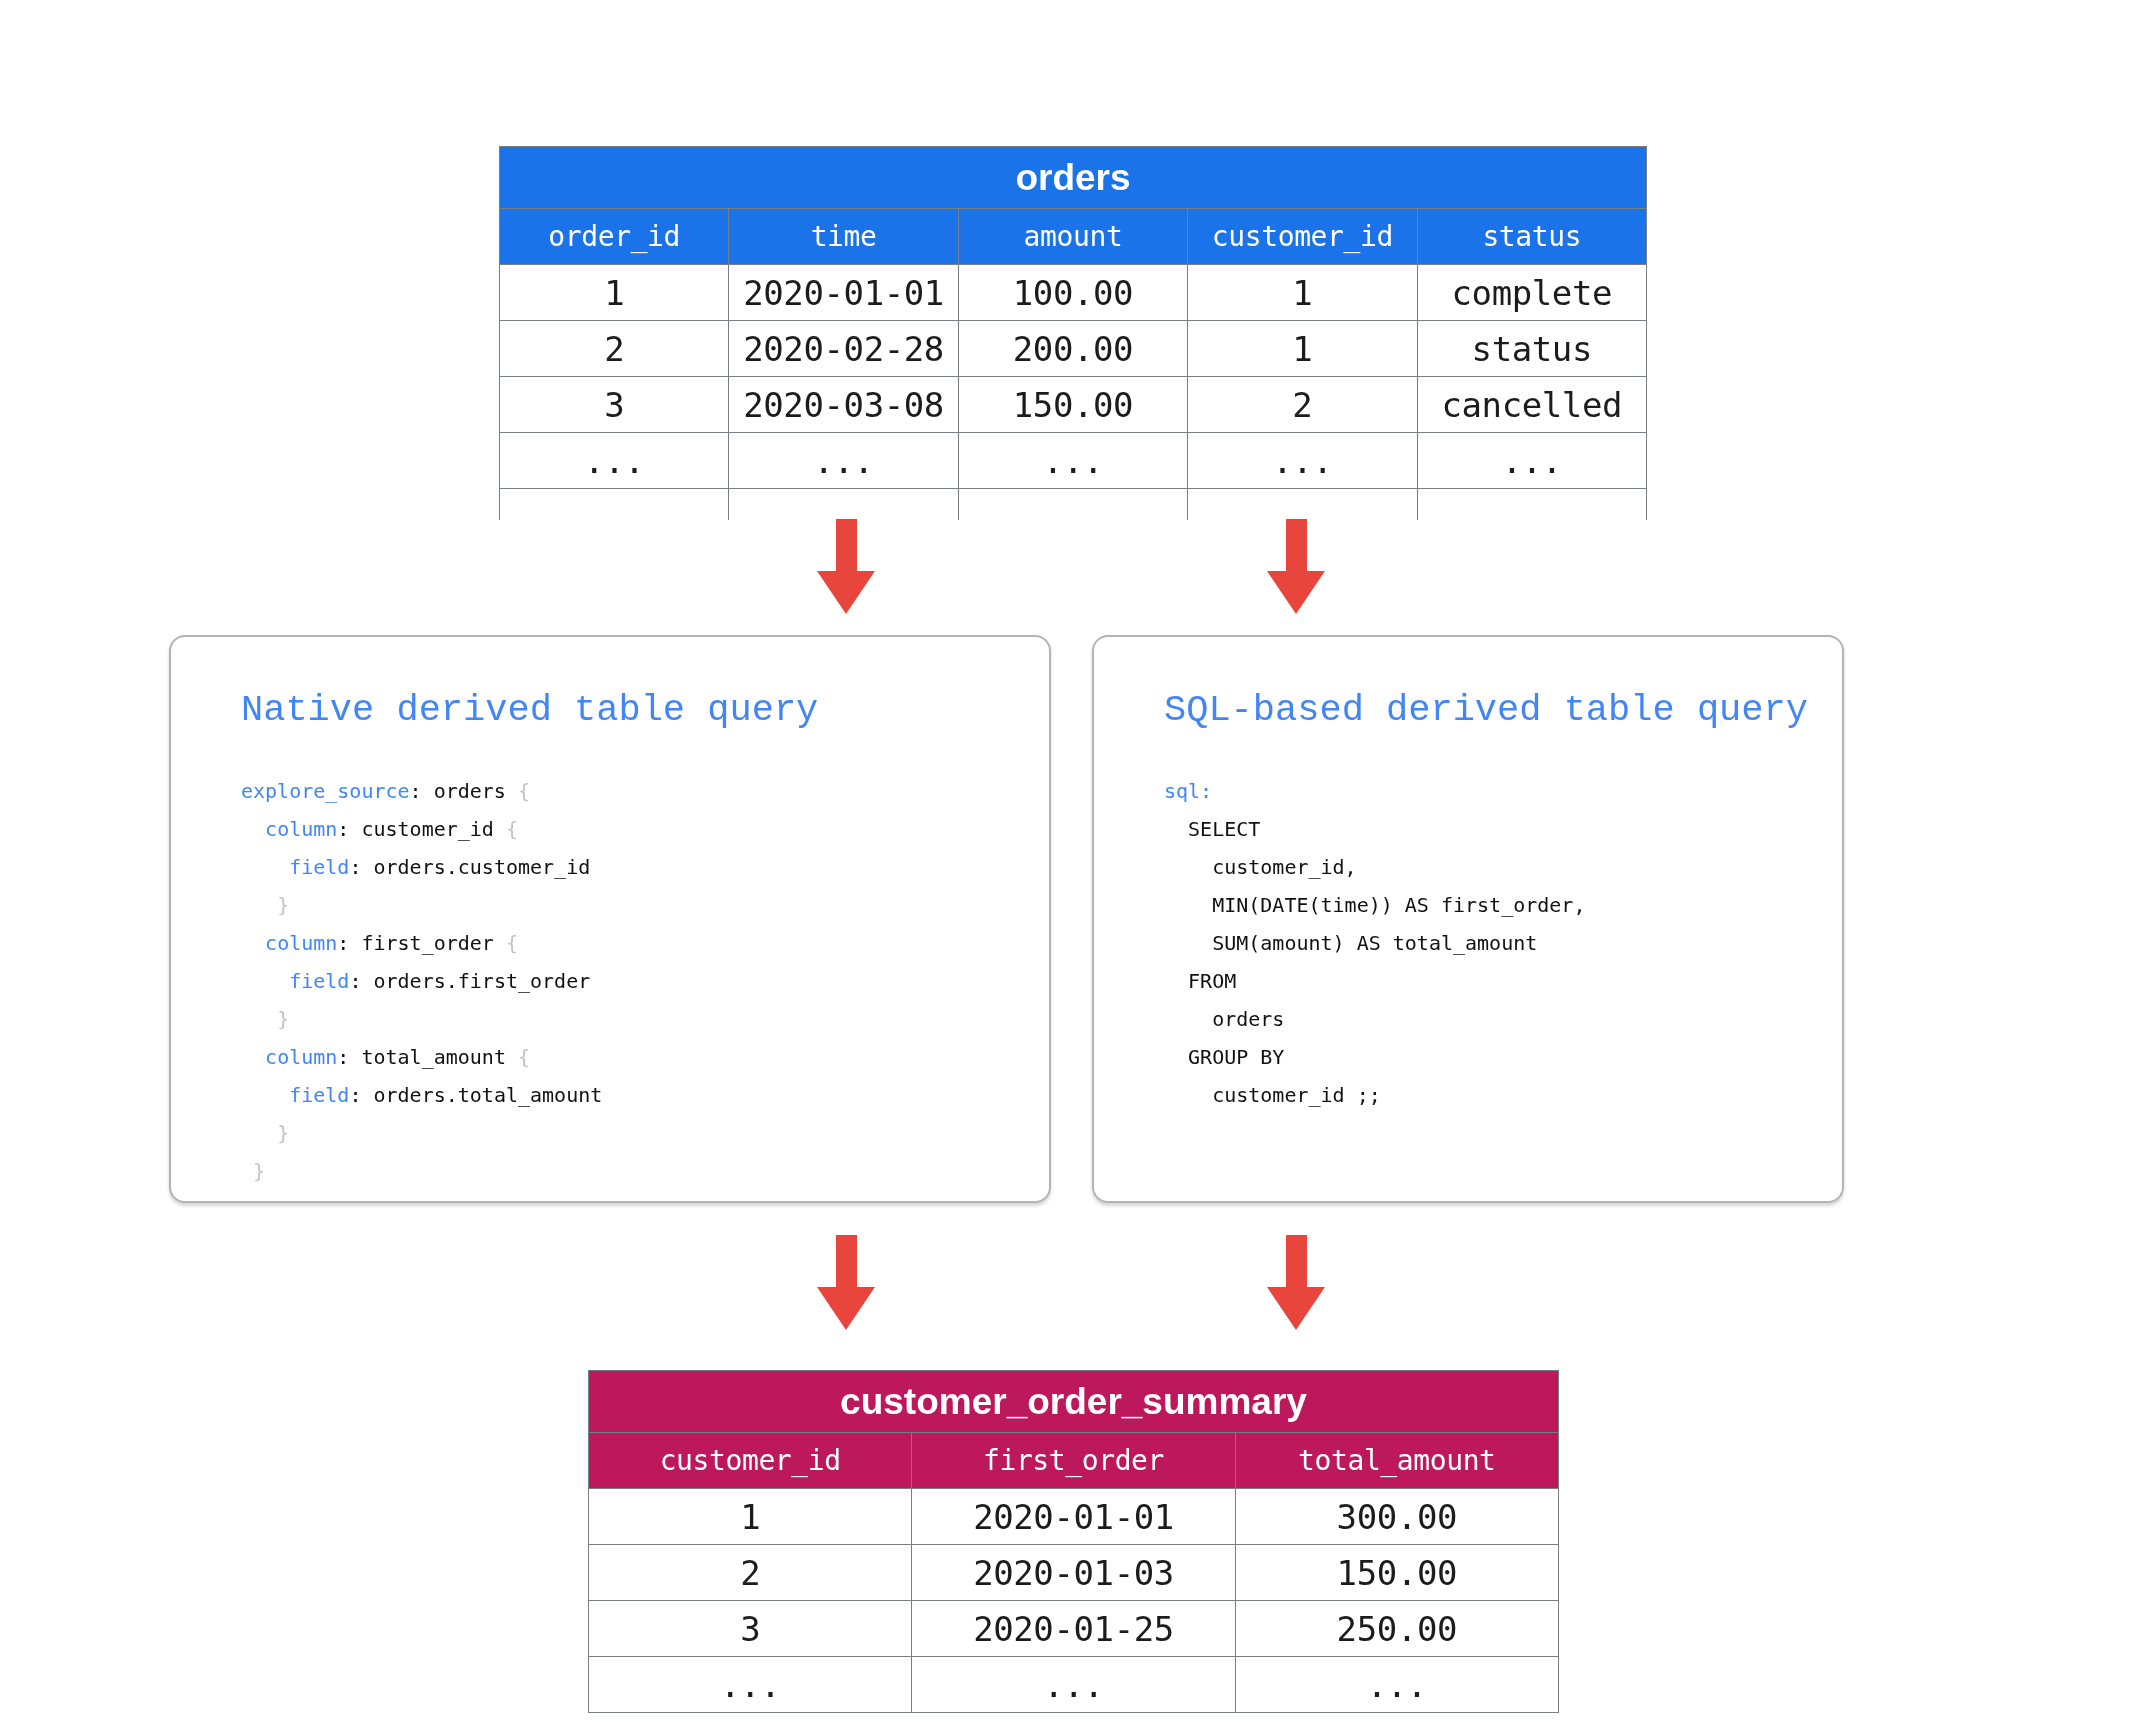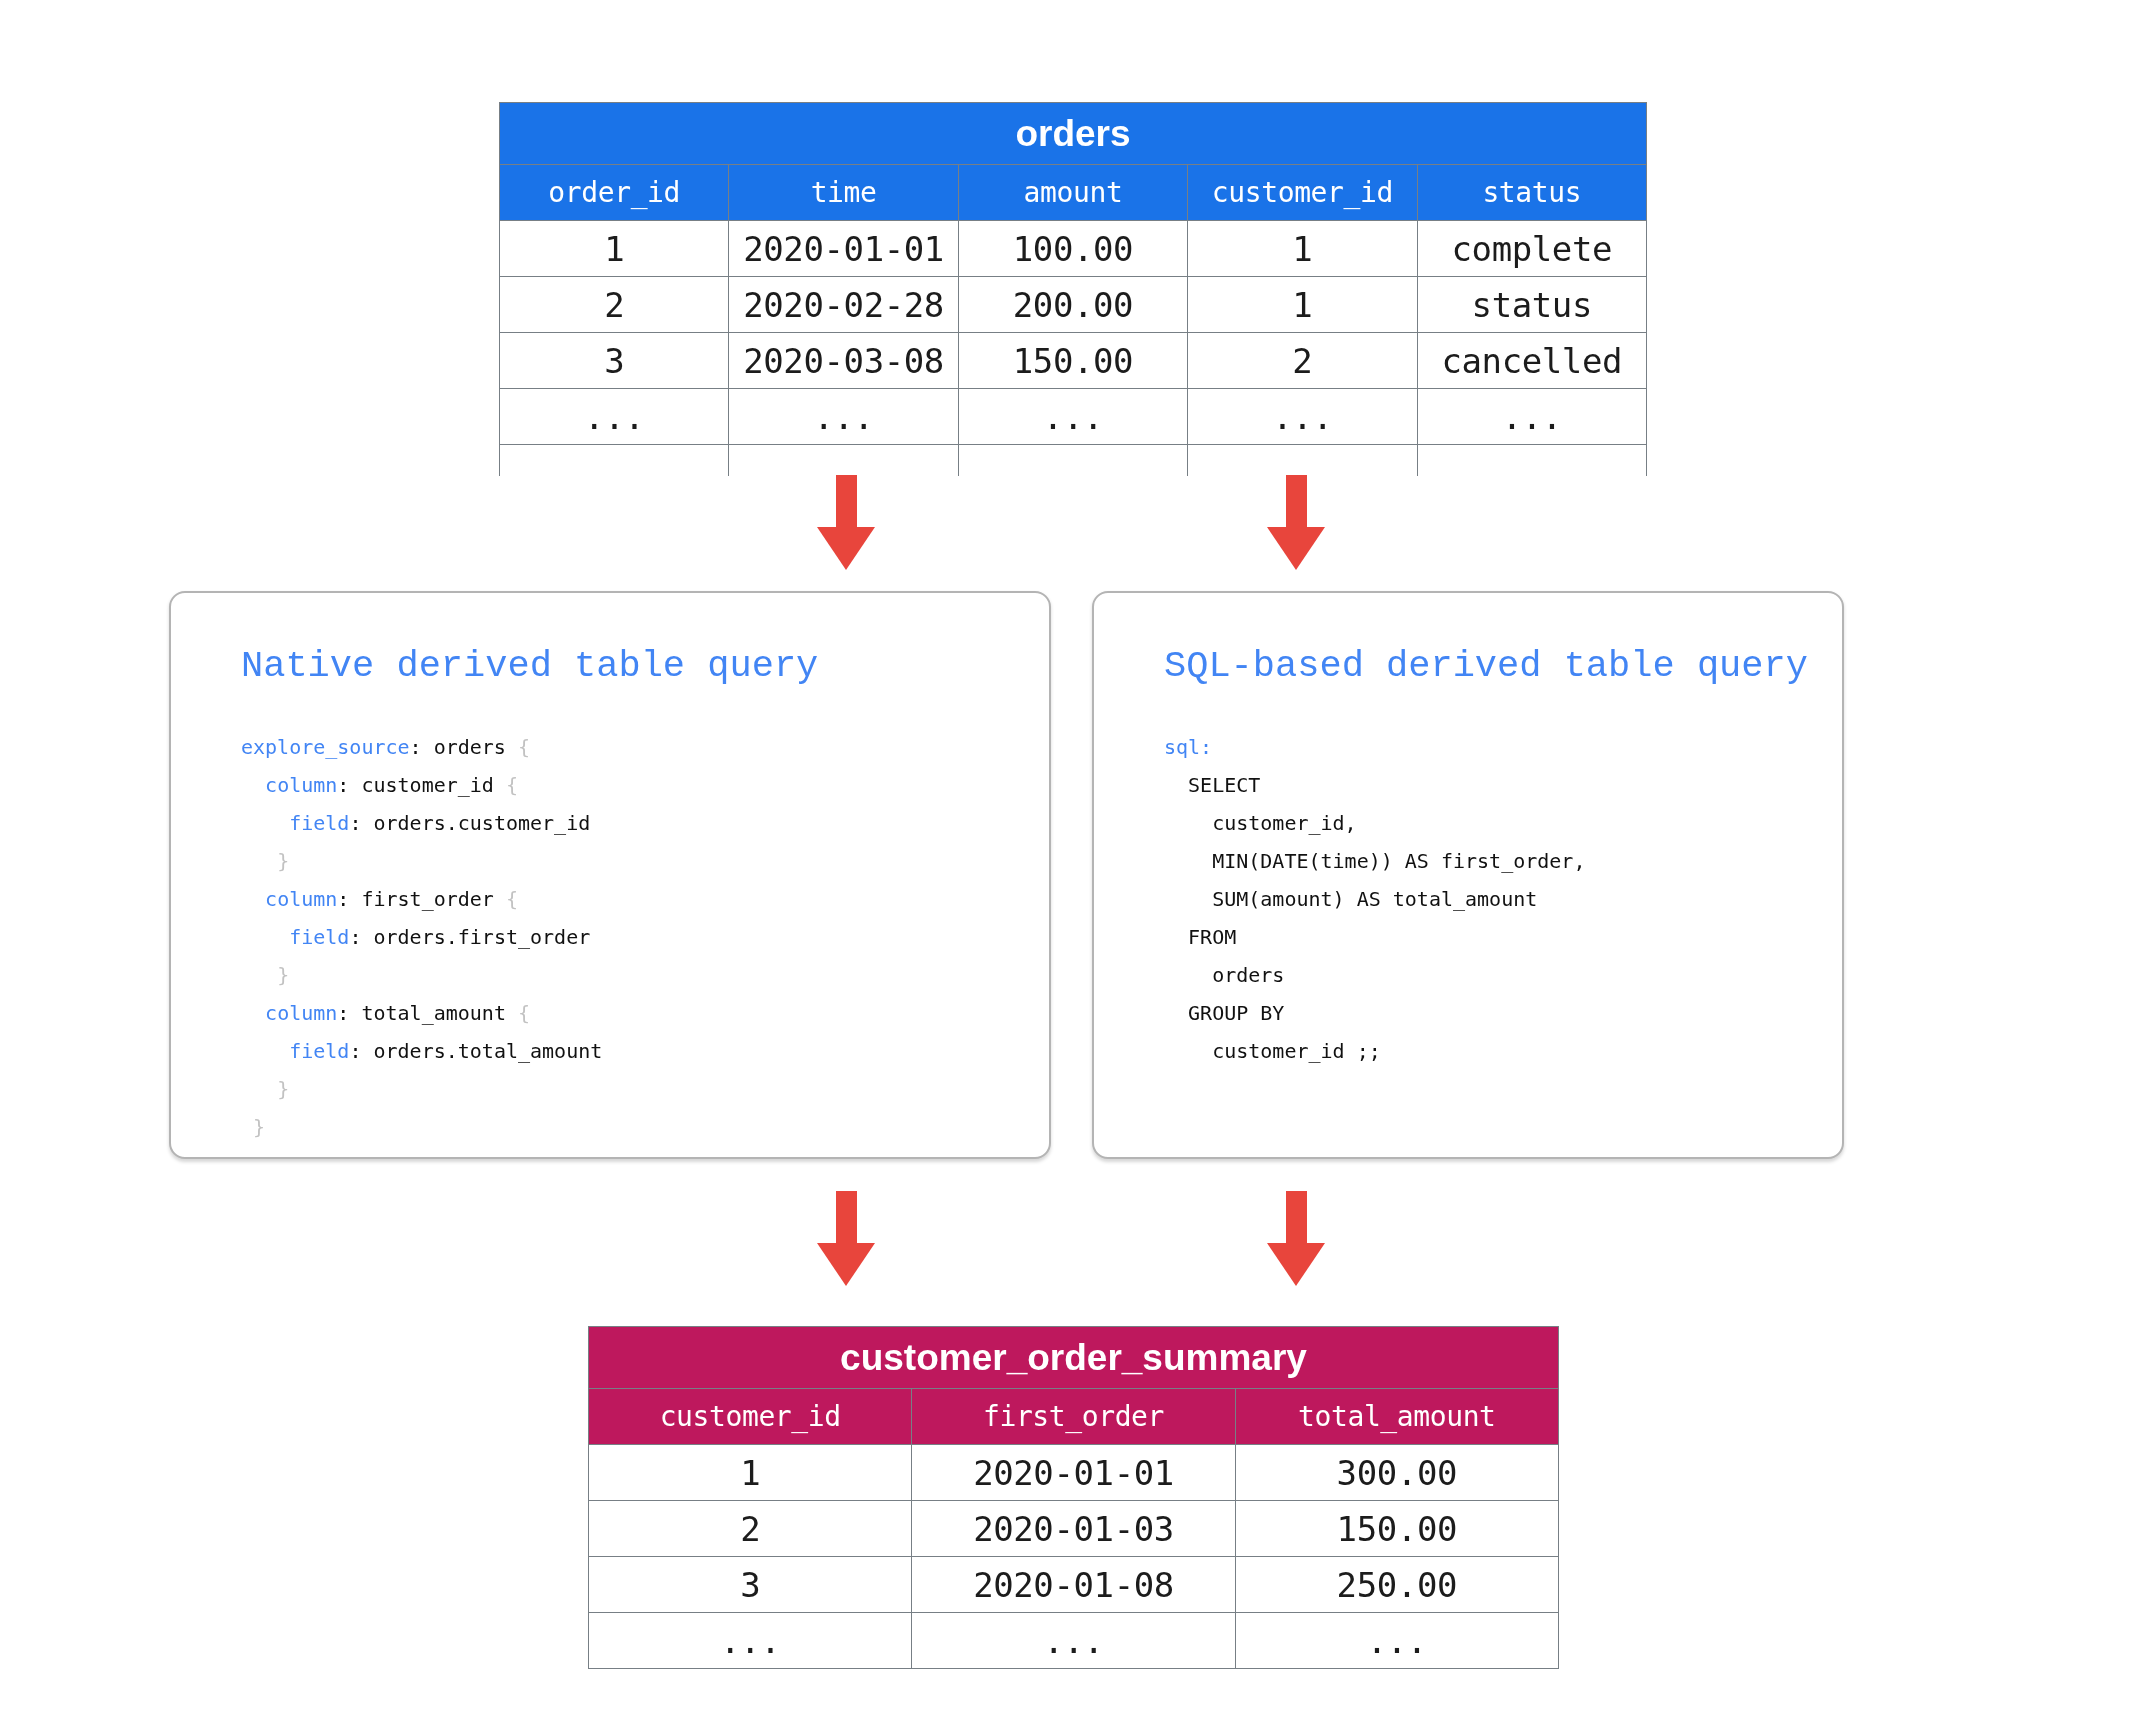--- a/index.html
+++ b/index.html
@@ -10,20 +10,21 @@
   body {
     width: 2137px;
     height: 1733px;
     position: relative;
     font-family: "Liberation Sans", sans-serif;
     overflow: hidden;
   }
   .stage {
     position: absolute;
     inset: 0;
+    margin-top: 44px;
   }
 
   
   .dtable {
     position: absolute;
     border-collapse: collapse;
     table-layout: fixed;
     background: #ffffff;
   }
   .dtable td, .dtable th {
@@ -253,21 +254,21 @@
         <td class="body-cell">2020-01-01</td>
         <td class="body-cell">300.00</td>
       </tr>
       <tr>
         <td class="body-cell">2</td>
         <td class="body-cell">2020-01-03</td>
         <td class="body-cell">150.00</td>
       </tr>
       <tr>
         <td class="body-cell">3</td>
-        <td class="body-cell">2020-01-08</td>
+        <td class="body-cell">2020-01-25</td>
         <td class="body-cell">250.00</td>
       </tr>
       <tr>
         <td class="body-cell">...</td>
         <td class="body-cell">...</td>
         <td class="body-cell">...</td>
       </tr>
     </tbody>
   </table>
 

